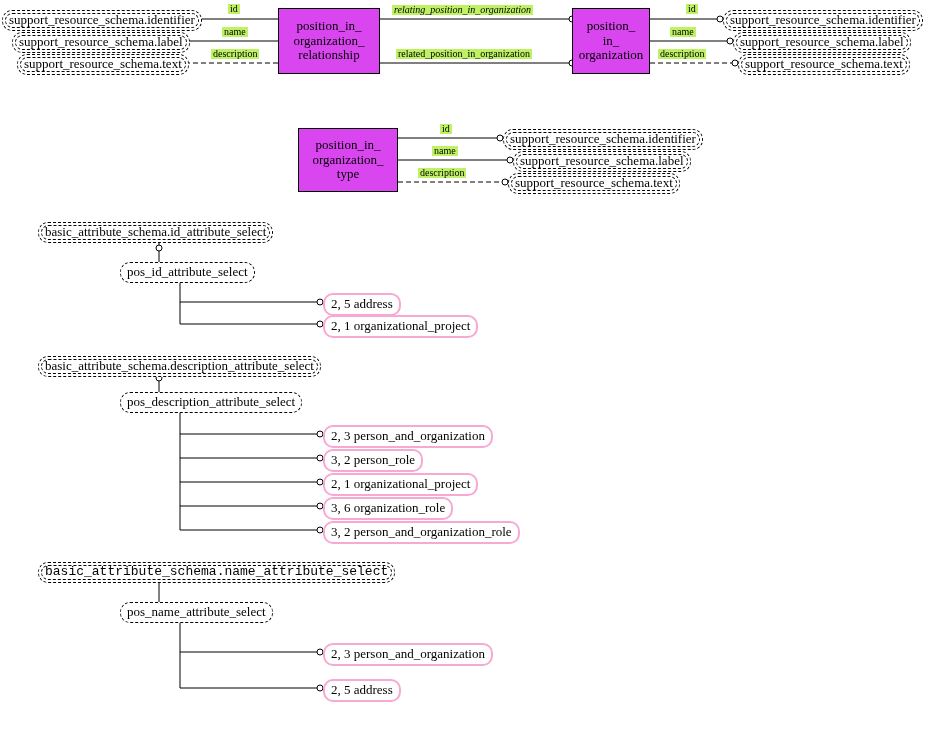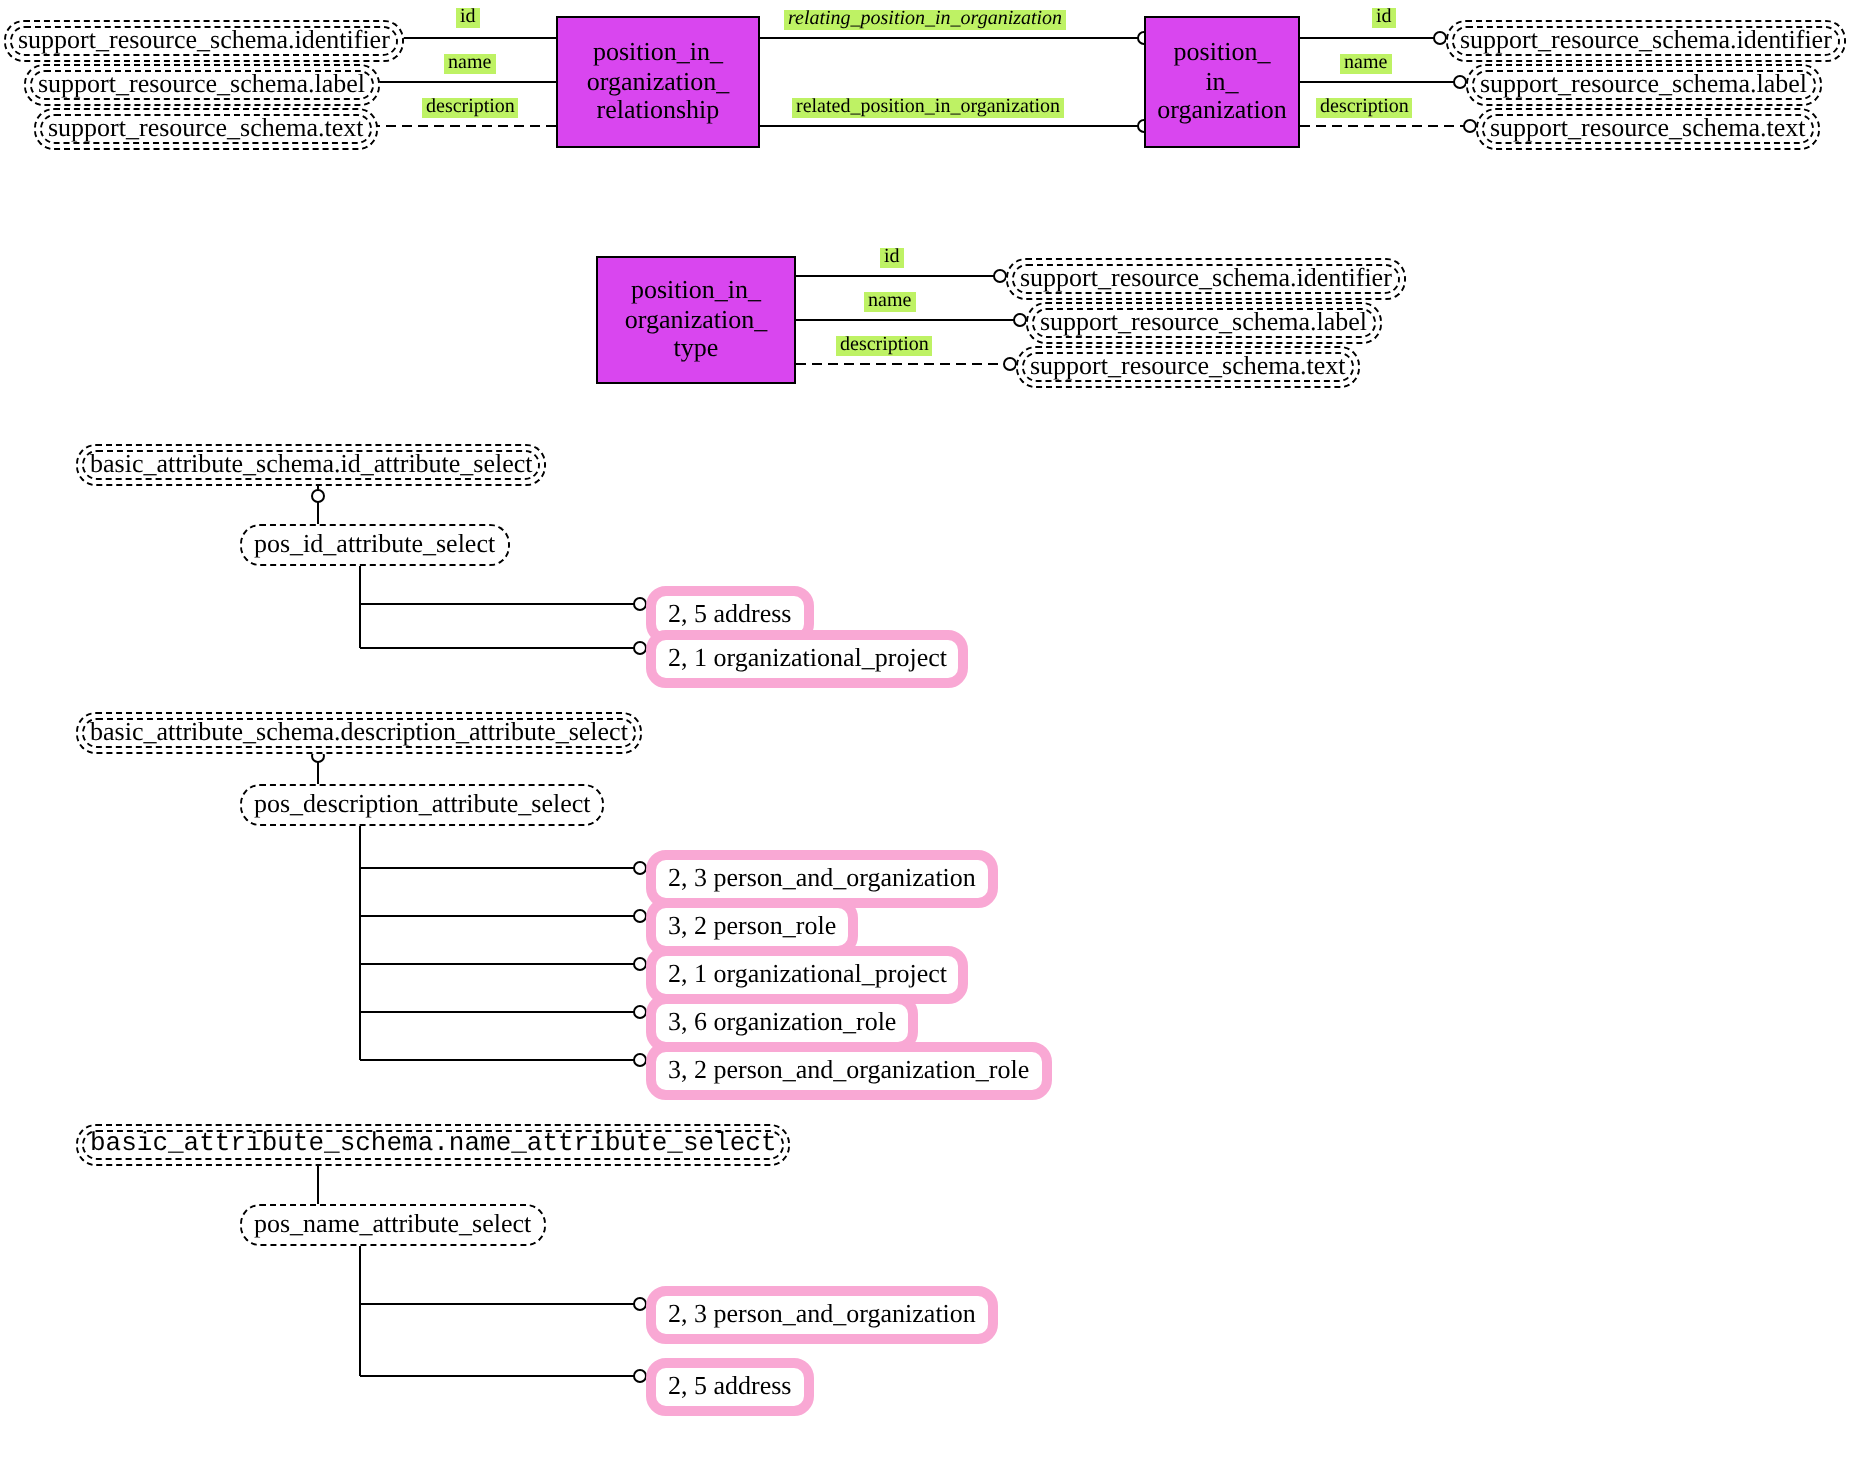--- a/index.html
+++ b/index.html
@@ -32,21 +32,21 @@
     border: 1px dashed #000;
     border-radius: 10px;
     background: #fff;
     padding: 1px 6px;
     line-height: 1.3;
     box-sizing: border-box;
     white-space: nowrap;
   }
   .item {
     position: absolute;
-    border: 5px solid #f9a8d4;
+    border: 2px solid #f9a8d4;
     border-radius: 10px;
     background: #fff;
     padding: 1px 6px;
     line-height: 1.3;
     box-sizing: border-box;
     white-space: nowrap;
   }
   .double-inset::before {
     content: "";
     position: absolute;

